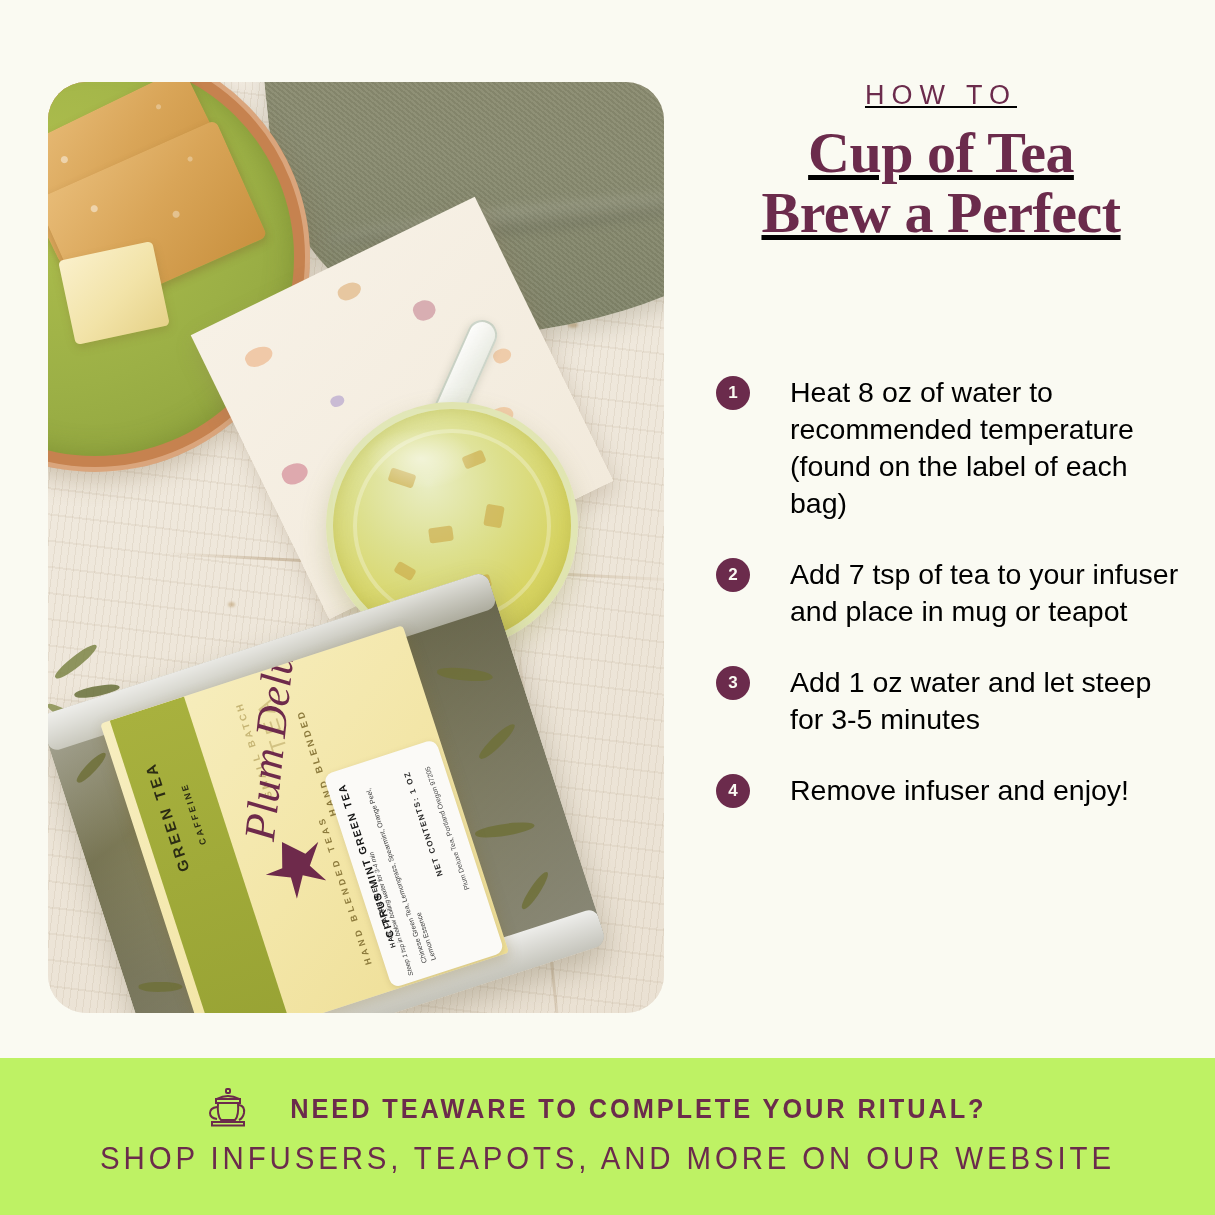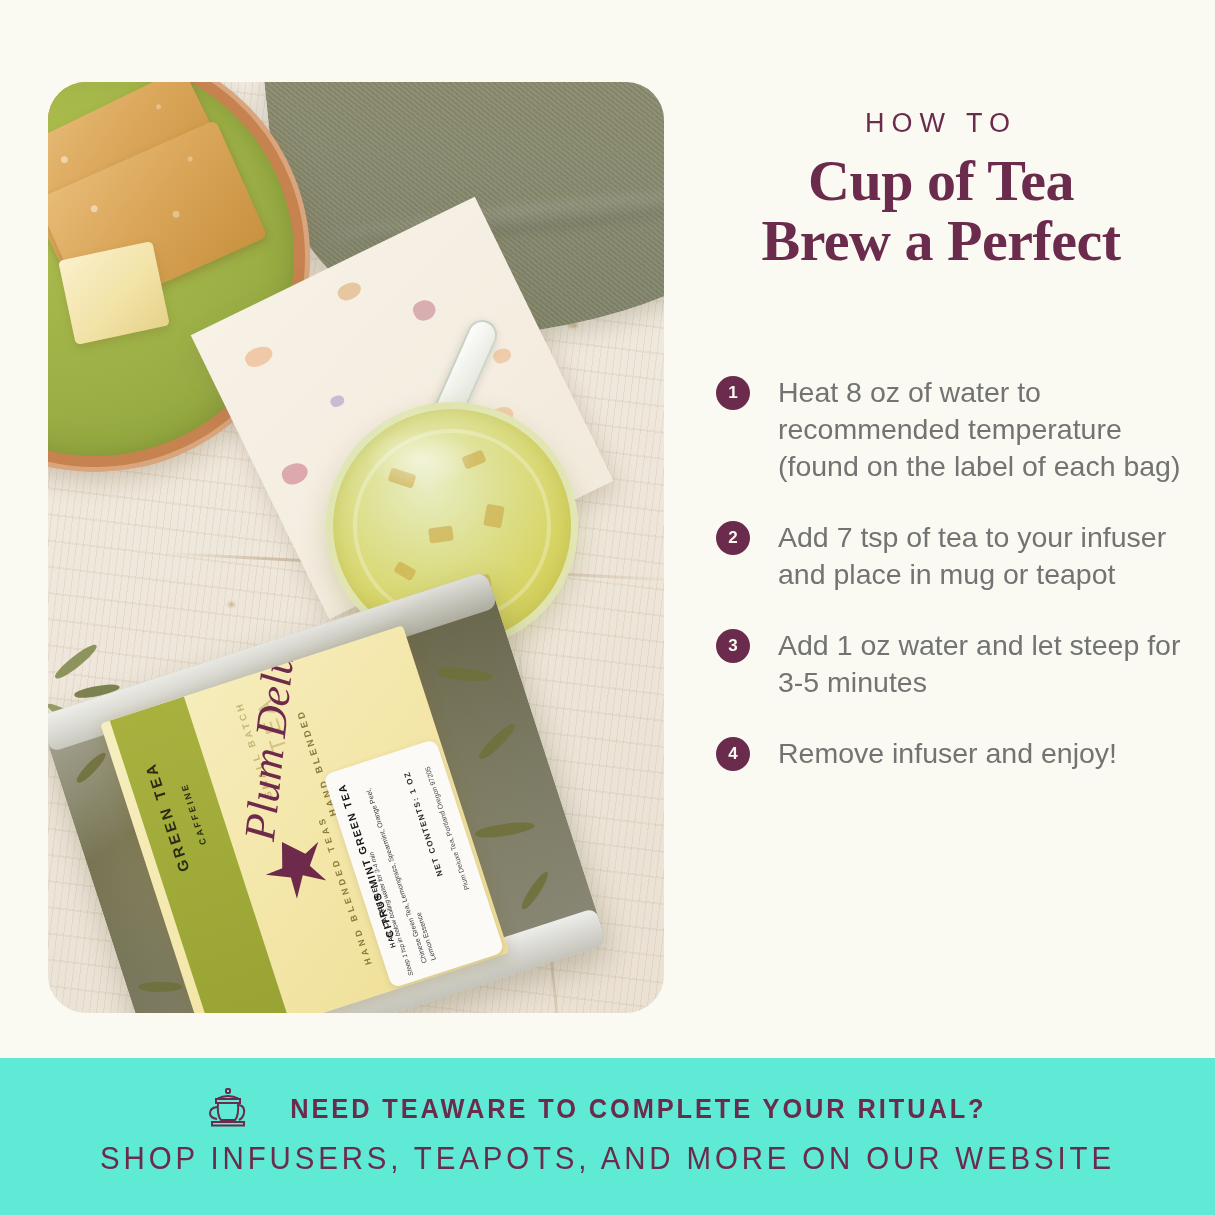--- a/index.html
+++ b/index.html
@@ -304,22 +304,23 @@
   .lab-hbt {
     position: absolute; left: 176px; top: 156px;
     writing-mode: vertical-rl; transform: rotate(180deg);
     font-size: 9px; font-weight: 700; color: #8C7A3C; letter-spacing: 3.4px; white-space: nowrap;
   }
   .loose-leaf-pile { position: absolute; left: -8px; top: 560px; width: 120px; height: 130px; }
 
   
   .content {
     position: absolute;
-    left: 700px; top: 108px;
+    left: 700px; top: 80px;
     width: 482px;
+    text-decoration: underline;
   }
   .kicker {
     text-align: center;
     font-size: 27px;
     font-weight: 300;
     letter-spacing: 7px;
     color: #6B2B4C;
     margin-bottom: 12px;
   }
   .headline {
@@ -345,33 +346,33 @@
     background: #6B2B4C;
     color: #FAFAF2;
     font-size: 17px;
     font-weight: 700;
     display: flex;
     align-items: center;
     justify-content: center;
     margin-top: 2px;
   }
   .step-text {
-    margin-left: 28px;
+    margin-left: 40px;
     font-size: 28.5px;
     line-height: 1.30;
-    color: #737373;
+    color: #000000;
     font-weight: 400;
   }
 
   
   .footer {
     position: absolute;
     left: 0; top: 1058px;
     width: 1215px; height: 157px;
-    background: #5eead4;
+    background: #bef264;
   }
   .f-line1 {
     position: absolute;
     left: 0; top: 28px;
     width: 100%;
     display: flex;
     align-items: center;
     justify-content: center;
     gap: 18px;
   }

